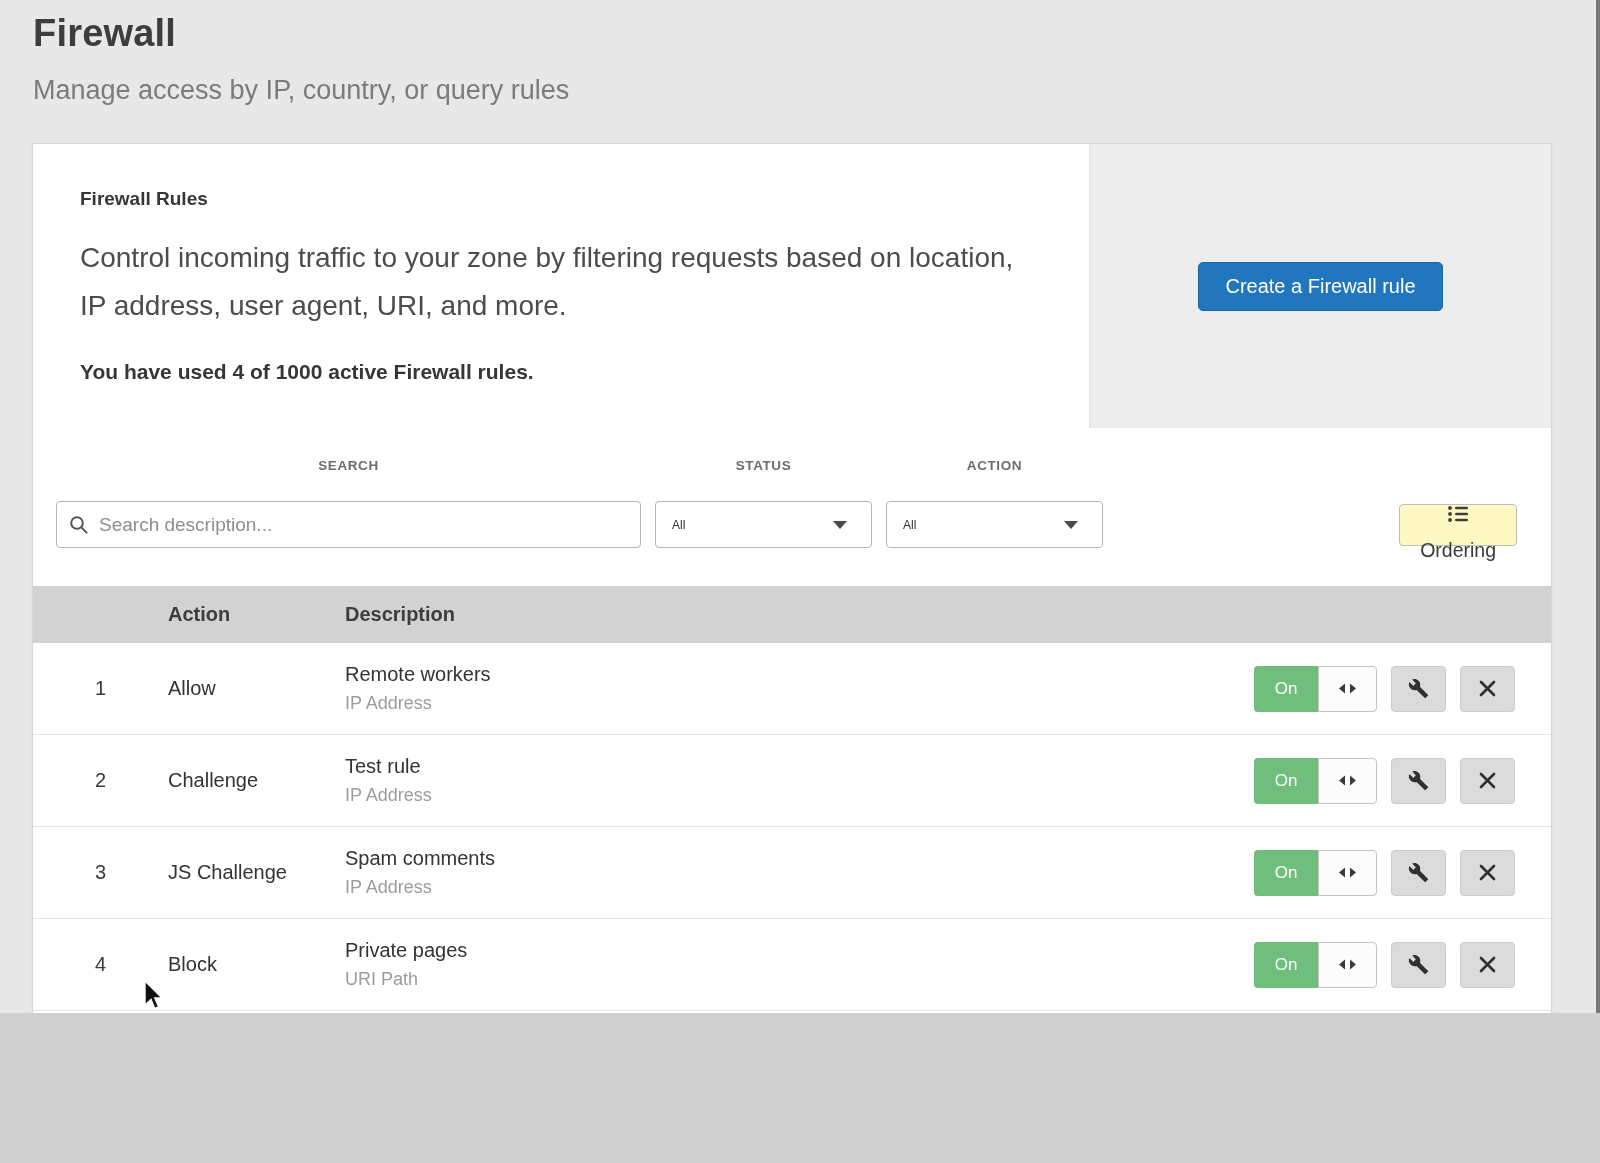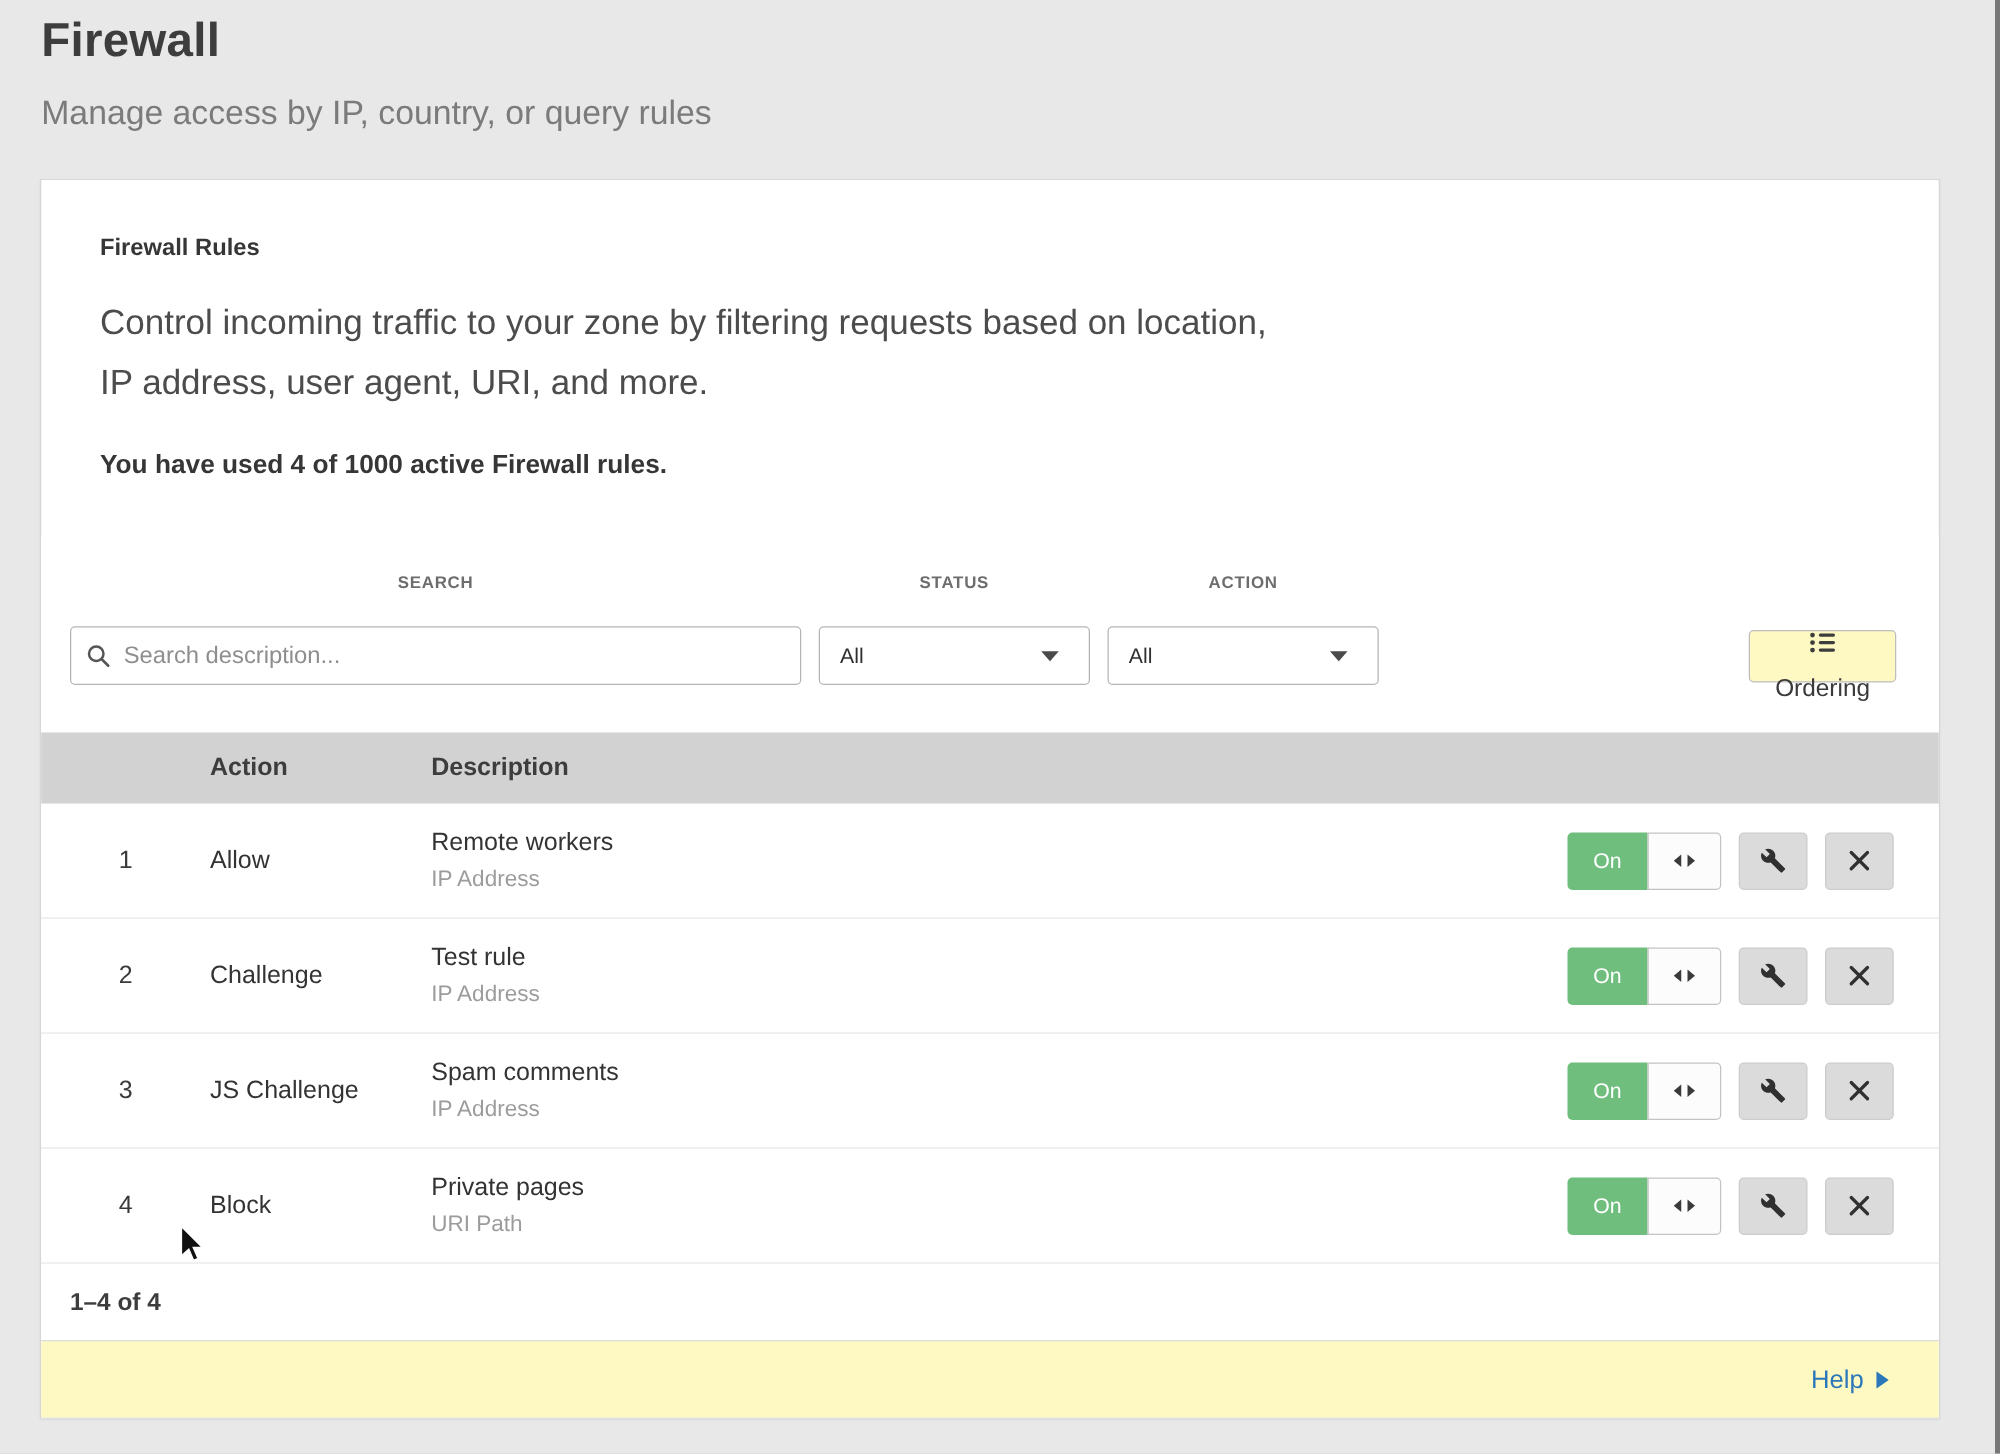--- a/index.html
+++ b/index.html
@@ -1,19 +1,19 @@
 <!DOCTYPE html>
 <html><head>
 <meta charset="utf-8">
 <style>
   * { box-sizing: border-box; margin: 0; padding: 0; }
   html,body { background:#cfcfcf; }
   .page {
     position: relative;
-    width: 1600px; height: 1163px;
+    width: 1600px; height: 1013px;
     background: #e8e8e8;
     font-family: "Liberation Sans", sans-serif;
     overflow: hidden;
     border-right: 4px solid #787878;
   }
   
   .page-header { padding: 12px 0 0 33px; }
   .page-title { font-size: 38px; font-weight: 600; color: #3d3d3d; letter-spacing: .2px; }
   .page-subtitle { margin-top: 20px; font-size: 27px; color: #7b7b7b; font-weight: 400; }
 
@@ -57,21 +57,21 @@
   .search-box input {
     width: 100%; height: 47px; border: 1px solid #b5b5b5; border-radius: 4px;
     padding: 0 14px 0 42px; font-family: inherit; font-size: 19px; color: #333;
     background: #fff; outline: none;
   }
   .search-box input::placeholder { color: #8e8e8e; }
   .search-icon { position: absolute; left: 12px; top: 13px; }
   .select-box {
     width: 217px; height: 47px; border: 1px solid #b5b5b5; border-radius: 4px;
     background: #fff; display: flex; align-items: center; justify-content: space-between;
-    padding: 0 24px 0 16px; font-size: 17px; color: #2f2f2f; cursor: pointer;
+    padding: 0 24px 0 16px; font-size: 12px; color: #2f2f2f; cursor: pointer;
   }
   .caret-down {
     width: 0; height: 0;
     border-left: 7px solid transparent; border-right: 7px solid transparent;
     border-top: 8px solid #4a4a4a;
   }
   .filters-spacer { flex: 1; }
   .ordering-btn {
     height: 42px; padding: 0 20px; margin-bottom: 2px;
     background: #fef9c3; border: 1px solid #bdbdbd; border-radius: 4px;
@@ -139,20 +139,23 @@
     <div class="page-subtitle">Manage access by IP, country, or query rules</div>
   </div>
 
   <div class="card">
 
     <div class="card-top">
       <div class="card-top-left">
         <div class="panel-title">Firewall Rules</div>
         <div class="panel-description">Control incoming traffic to your zone by filtering requests based on location, IP address, user agent, URI, and more.</div>
         <div class="usage-text">You have used 4 of 1000 active Firewall rules.</div>
+      </div>
+      <div class="card-top-right">
+        <button class="create-btn">Create a Firewall rule</button>
       </div>
     </div>
 
     <div class="filters">
       <div class="filter-group search-group">
         <div class="filter-label">SEARCH</div>
         <div class="search-box">
           <span class="search-icon">
             <svg width="21" height="21" viewBox="0 0 21 21">
                 <circle cx="9" cy="9" r="5.8" fill="none" stroke="#555" stroke-width="2"></circle>

